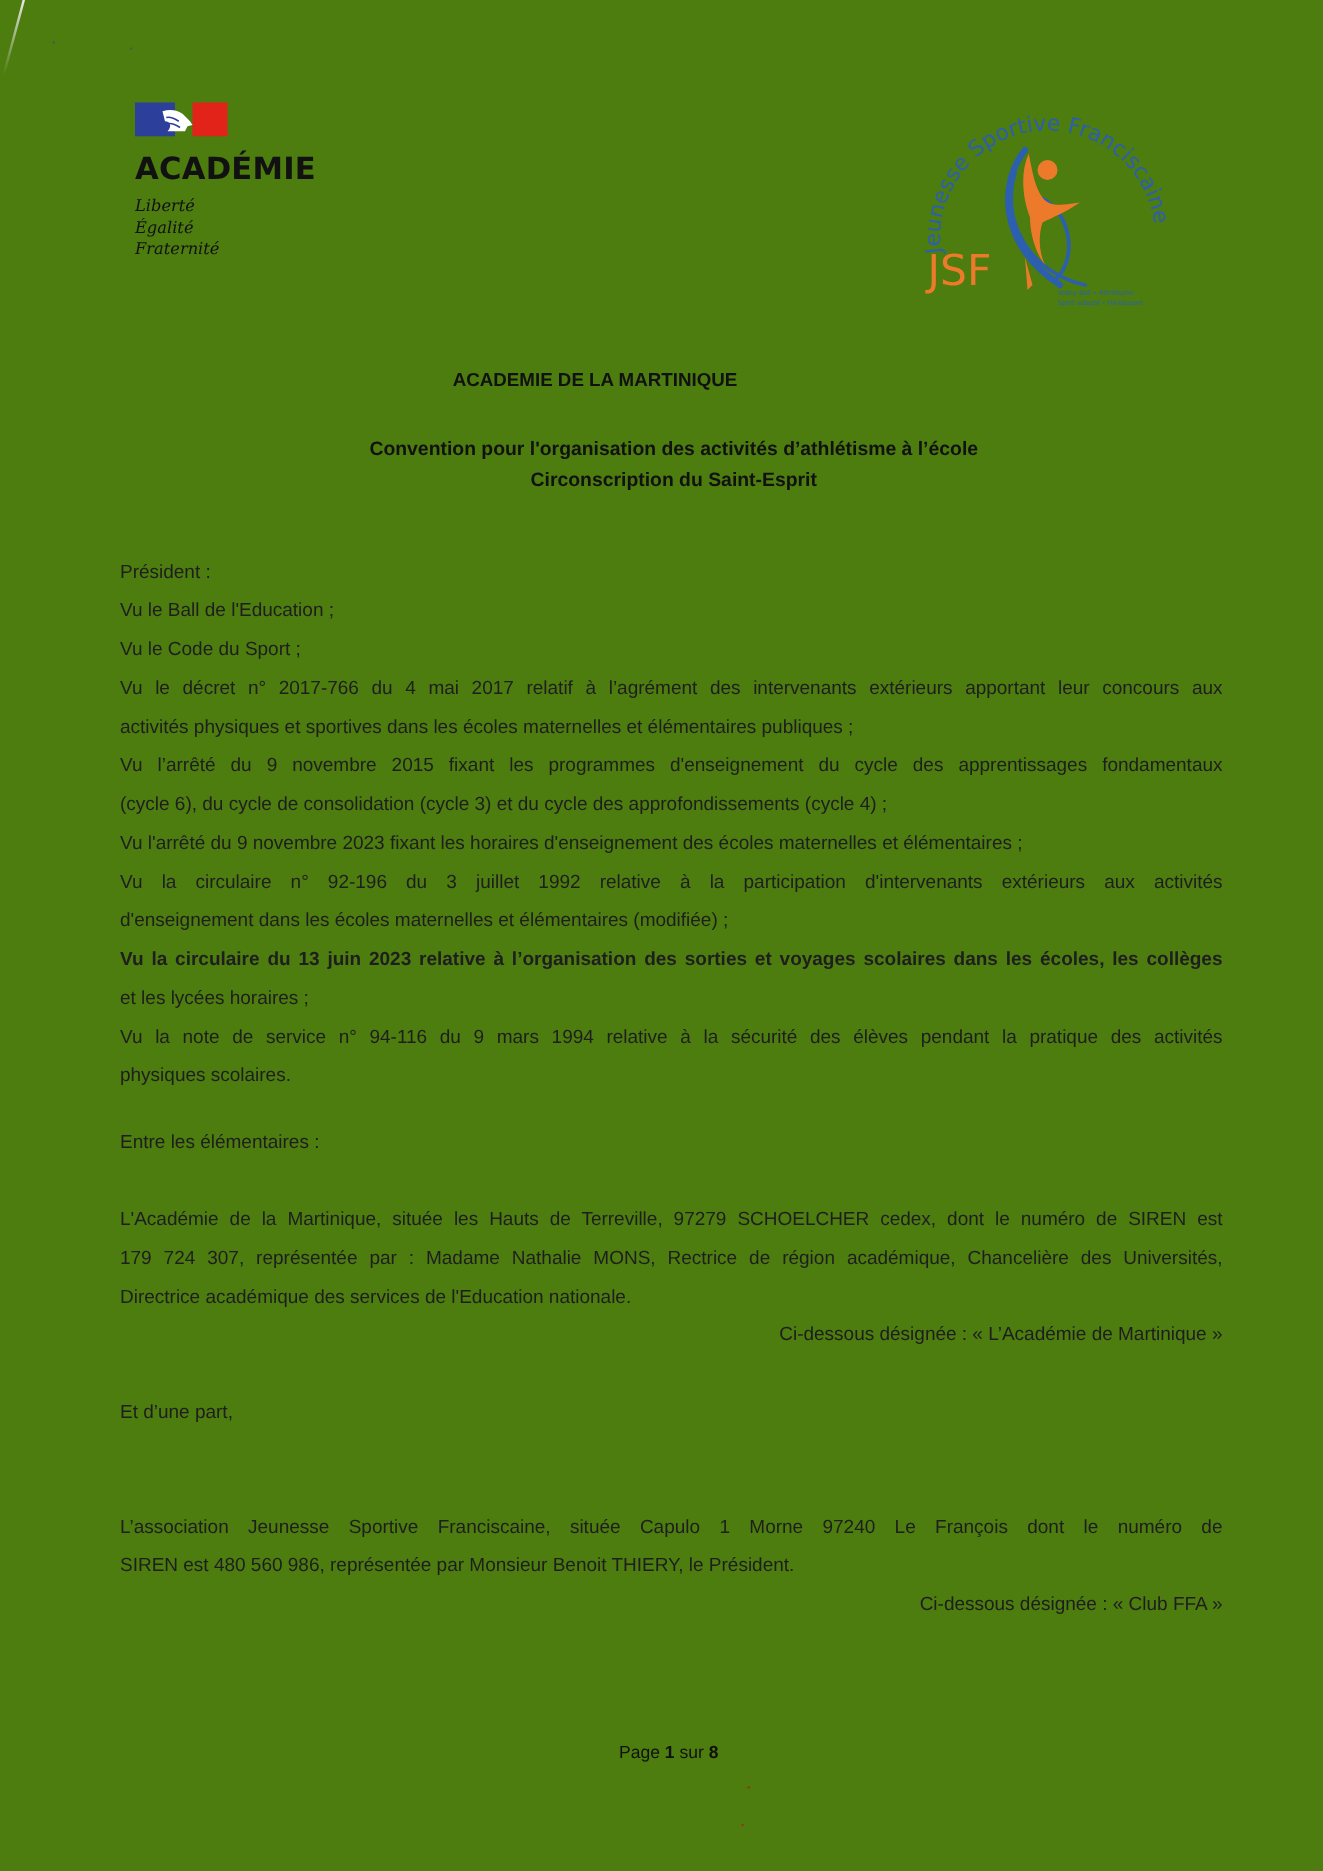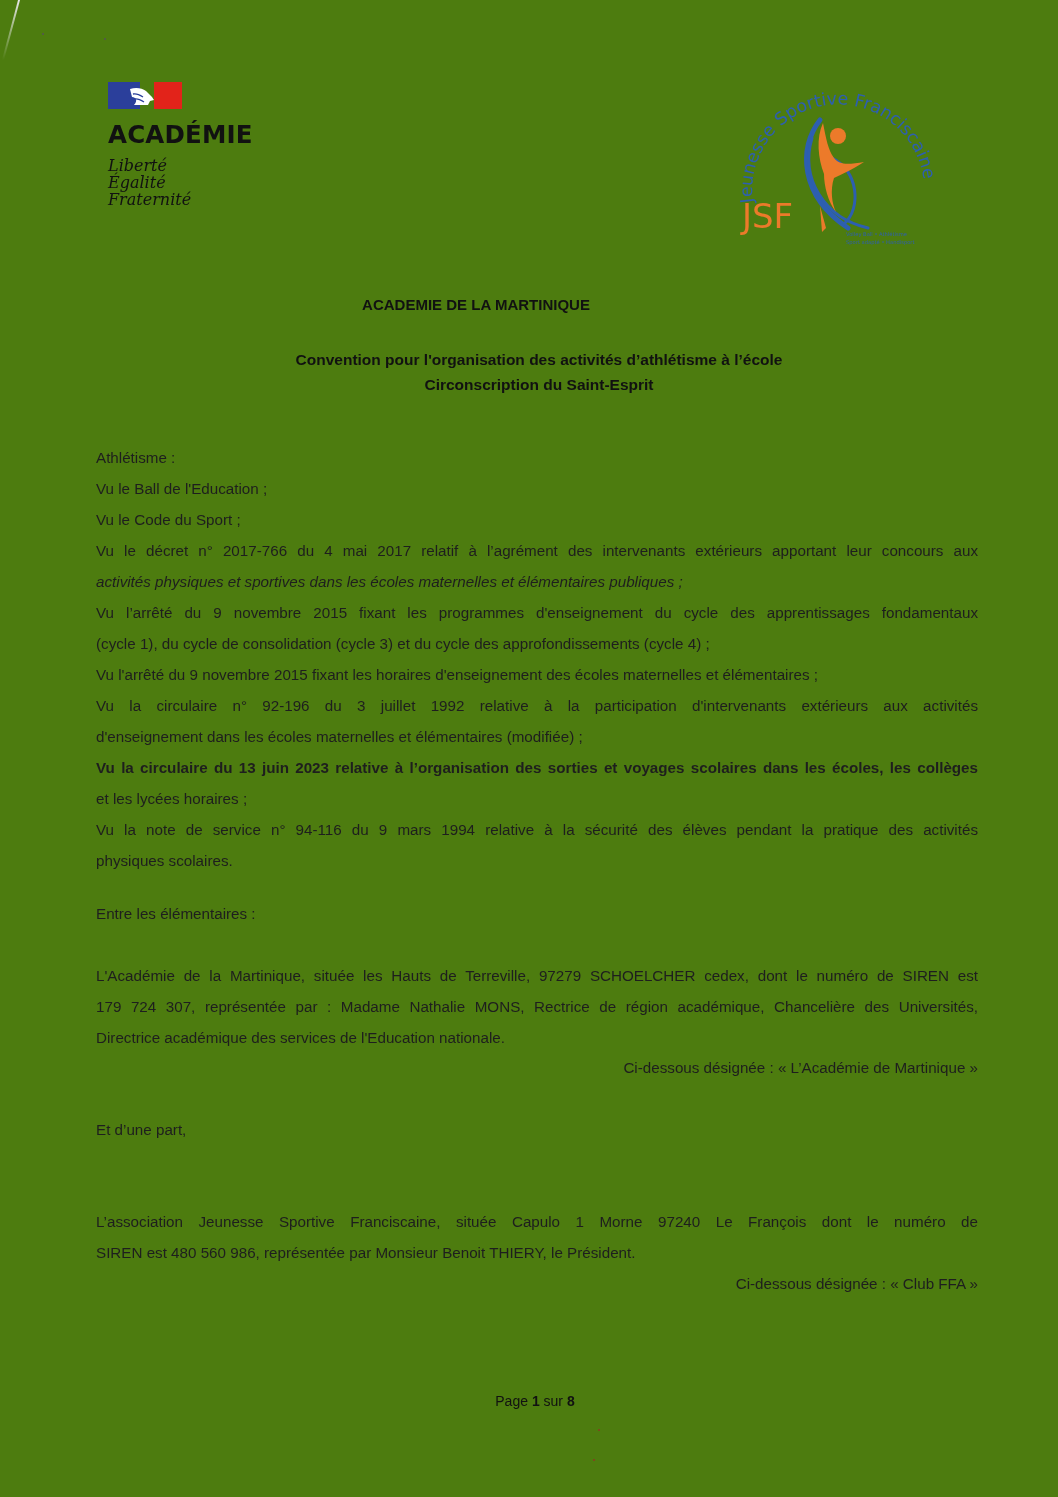--- a/index.html
+++ b/index.html
@@ -8,21 +8,21 @@
 
     .page { position: absolute; left: 0; top: 0; width: 1058px; height: 1497px; background: #4d7c0f; }
 
     
     .acad-logo { position: absolute; left: 108px; top: 82px; width: 240px; }
     .flag { position: relative; width: 74px; height: 27px; }
     .flag .blue { position: absolute; left: 0; top: 0; width: 32px; height: 27px; background: #2b3f9b; }
     .flag .red { position: absolute; left: 46px; top: 0; width: 28px; height: 27px; background: #e2231a; }
     .flag .marianne { position: absolute; left: 20px; top: 3px; width: 30px; height: 22px; }
     .acad-name { margin-top: 11px; font-family: "DejaVu Sans", sans-serif; font-weight: bold; font-size: 24.5px; line-height: 29px; color: #111; letter-spacing: 0.2px; }
-    .devise { margin-top: 8px; font-family: "DejaVu Serif", serif; font-style: italic; font-size: 16px; line-height: 17px; color: #111; }
+    .devise { margin-top: 8px; font-family: "DejaVu Serif", serif; font-style: italic; font-size: 13px; line-height: 17px; color: #111; }
 
     
     .jsf-logo { position: absolute; left: 728px; top: 78px; width: 222px; height: 176px; }
 
     
     .h-academie { position: absolute; left: 0; width: 952px; top: 296px; text-align: center; font-weight: bold; font-size: 15px; color: #111; }
     .h-title { position: absolute; left: 0; width: 1078px; top: 347px; text-align: center; font-weight: bold; font-size: 15.5px; line-height: 25px; color: #111; }
 
     
     .body { position: absolute; left: 96px; width: 882px; font-size: 15.2px; color: #1e1e1e; }
@@ -87,32 +87,32 @@
     <text x="118" y="166" font-family="DejaVu Sans, sans-serif" font-size="5.2" fill="#2d5fb0">Sport adapté • Handisport</text>
   </svg>
 
   <div class="h-academie">ACADEMIE DE LA MARTINIQUE</div>
   <div class="h-title">
     <div>Convention pour l'organisation des activités d’athlétisme à l’école</div>
     <div>Circonscription du Saint-Esprit</div>
   </div>
 
   <div class="body" style="top:0;">
-    <div class="line" style="top:448px;">Athlétisme :</div>
+    <div class="line" style="top:448px;">Président :</div>
 
     <div class="line" style="top:479px;">Vu le Ball de l'Education ;</div>
     <div class="line" style="top:510px;">Vu le Code du Sport ;</div>
 
     <div class="line justify" style="top:541px;">Vu le décret n° 2017-766 du 4 mai 2017 relatif à l’agrément des intervenants extérieurs apportant leur concours aux</div>
-    <div class="line" style="top:572px;font-style:italic;">activités physiques et sportives dans les écoles maternelles et élémentaires publiques ;</div>
+    <div class="line" style="top:572px;">activités physiques et sportives dans les écoles maternelles et élémentaires publiques ;</div>
 
     <div class="line justify" style="top:603px;">Vu l’arrêté du 9 novembre 2015 fixant les programmes d'enseignement du cycle des apprentissages fondamentaux</div>
-    <div class="line" style="top:634px;">(cycle 1), du cycle de consolidation (cycle 3) et du cycle des approfondissements (cycle 4) ;</div>
+    <div class="line" style="top:634px;">(cycle 6), du cycle de consolidation (cycle 3) et du cycle des approfondissements (cycle 4) ;</div>
 
-    <div class="line" style="top:665px;">Vu l'arrêté du 9 novembre 2015 fixant les horaires d'enseignement des écoles maternelles et élémentaires ;</div>
+    <div class="line" style="top:665px;">Vu l'arrêté du 9 novembre 2023 fixant les horaires d'enseignement des écoles maternelles et élémentaires ;</div>
 
     <div class="line justify" style="top:696px;">Vu la circulaire n° 92-196 du 3 juillet 1992 relative à la participation d'intervenants extérieurs aux activités</div>
     <div class="line" style="top:727px;">d'enseignement dans les écoles maternelles et élémentaires (modifiée) ;</div>
 
     <div class="line justify" style="top:758px;font-weight:bold;">Vu la circulaire du 13 juin 2023 relative à l’organisation des sorties et voyages scolaires dans les écoles, les collèges</div>
     <div class="line" style="top:789px;">et les lycées horaires ;</div>
 
     <div class="line justify" style="top:820px;">Vu la note de service n° 94-116 du 9 mars 1994 relative à la sécurité des élèves pendant la pratique des activités</div>
     <div class="line" style="top:851px;">physiques scolaires.</div>
 

